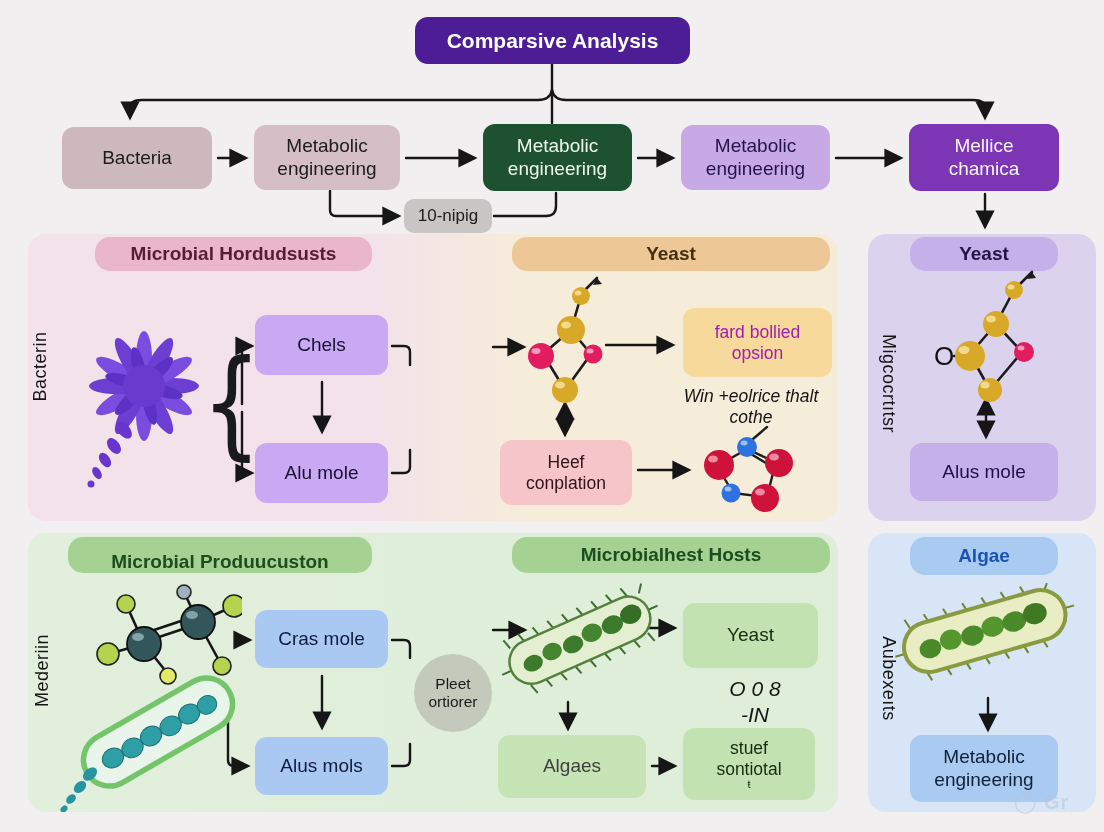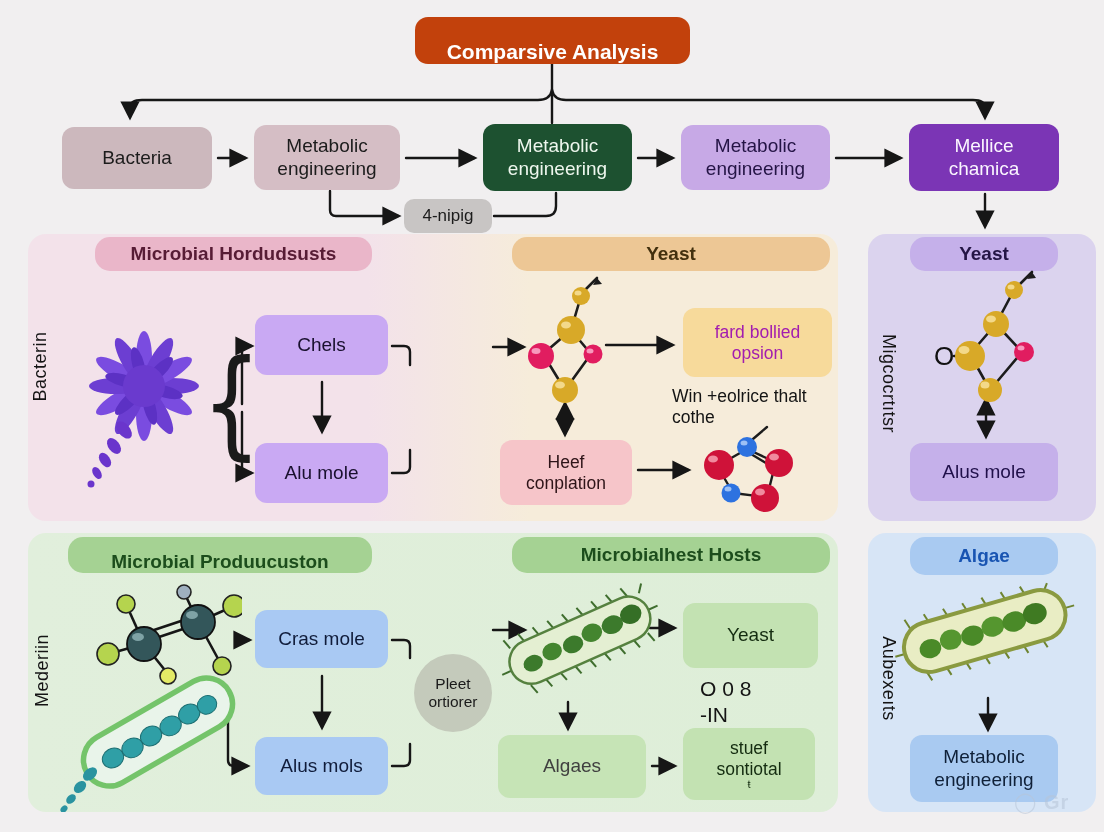--- a/index.html
+++ b/index.html
@@ -8,24 +8,24 @@
   .abs{position:absolute;}
   .node{position:absolute;border-radius:12px;display:flex;align-items:center;justify-content:center;
         text-align:center;font-weight:500;color:#1c1c1c;line-height:1.18;font-size:19px;}
   .hdr{position:absolute;border-radius:15px;display:flex;align-items:center;justify-content:center;
        text-align:center;font-weight:600;font-size:19px;}
   .panel{position:absolute;border-radius:18px;}
   .circlenode{position:absolute;border-radius:50%;display:flex;align-items:center;justify-content:center;
        text-align:center;font-weight:500;font-size:15.5px;line-height:1.15;color:#1a1a1a;}
   .vlabel{position:absolute;font-size:18px;font-weight:500;color:#141414;letter-spacing:.5px;
        text-align:center;white-space:nowrap;}
-  .note{position:absolute;color:#141414;font-weight:500;}
+  .note{position:absolute;text-align:center;color:#141414;font-weight:500;font-style:italic;}
   .overlay{position:absolute;left:0;top:0;pointer-events:none;}
-  .title{position:absolute;background:#c2410c;color:#fff;border-radius:13px;display:flex;
-       align-items:flex-end;justify-content:center;font-size:21px;font-weight:700;}
+  .title{position:absolute;background:#4c1d95;color:#fff;border-radius:13px;display:flex;
+       align-items:center;justify-content:center;font-size:21px;font-weight:700;}
   .brace{position:absolute;color:#1a1a1a;font-family:"DejaVu Sans",sans-serif;font-weight:400;}
   .wm{position:absolute;color:#b7c5d8;opacity:.55;font-weight:700;font-size:20px;letter-spacing:1px;}
 </style>
 </head>
 <body>
 
 <div id="canvas">
 
   <div class="panel" style="left:28px;top:234px;width:810px;height:287px;
               background:linear-gradient(90deg,#f3e2ea 0%,#f3e2ea 42%,#f6ecda 62%,#f6ecda 100%);"></div>
@@ -111,21 +111,21 @@
   <div class="node" style="left:483px;top:124px;width:149px;height:67px;background:#1d5130;color:#eef7ee;">
     <span style="width:120px;">Metabolic engineering</span>
   </div>
   <div class="node" style="left:681px;top:125px;width:149px;height:65px;background:#c7a9e6;color:#241445;">
     <span style="width:120px;">Metabolic engineering</span>
   </div>
   <div class="node" style="left:909px;top:124px;width:150px;height:67px;background:#7b35b5;color:#fbf6ff;">
     <span style="width:110px;">Mellice chamica</span>
   </div>
   <div class="node" style="left:404px;top:199px;width:88px;height:34px;background:#c8c5c4;border-radius:10px;font-size:17px;">
-    <span>4-nipig</span>
+    <span>10-nipig</span>
   </div>
 
   <div class="hdr" style="left:95px;top:237px;width:277px;height:34px;background:#eab6c9;color:#571c35;">
     <span>Microbial Hordudsusts</span>
   </div>
   <div class="hdr" style="left:512px;top:237px;width:318px;height:34px;background:#edc795;color:#42300e;">
     <span>Yeast</span>
   </div>
   <div class="vlabel" style="left:-30px;top:356px;width:140px;transform:rotate(-90deg);">
     <span>Bacterin</span>

